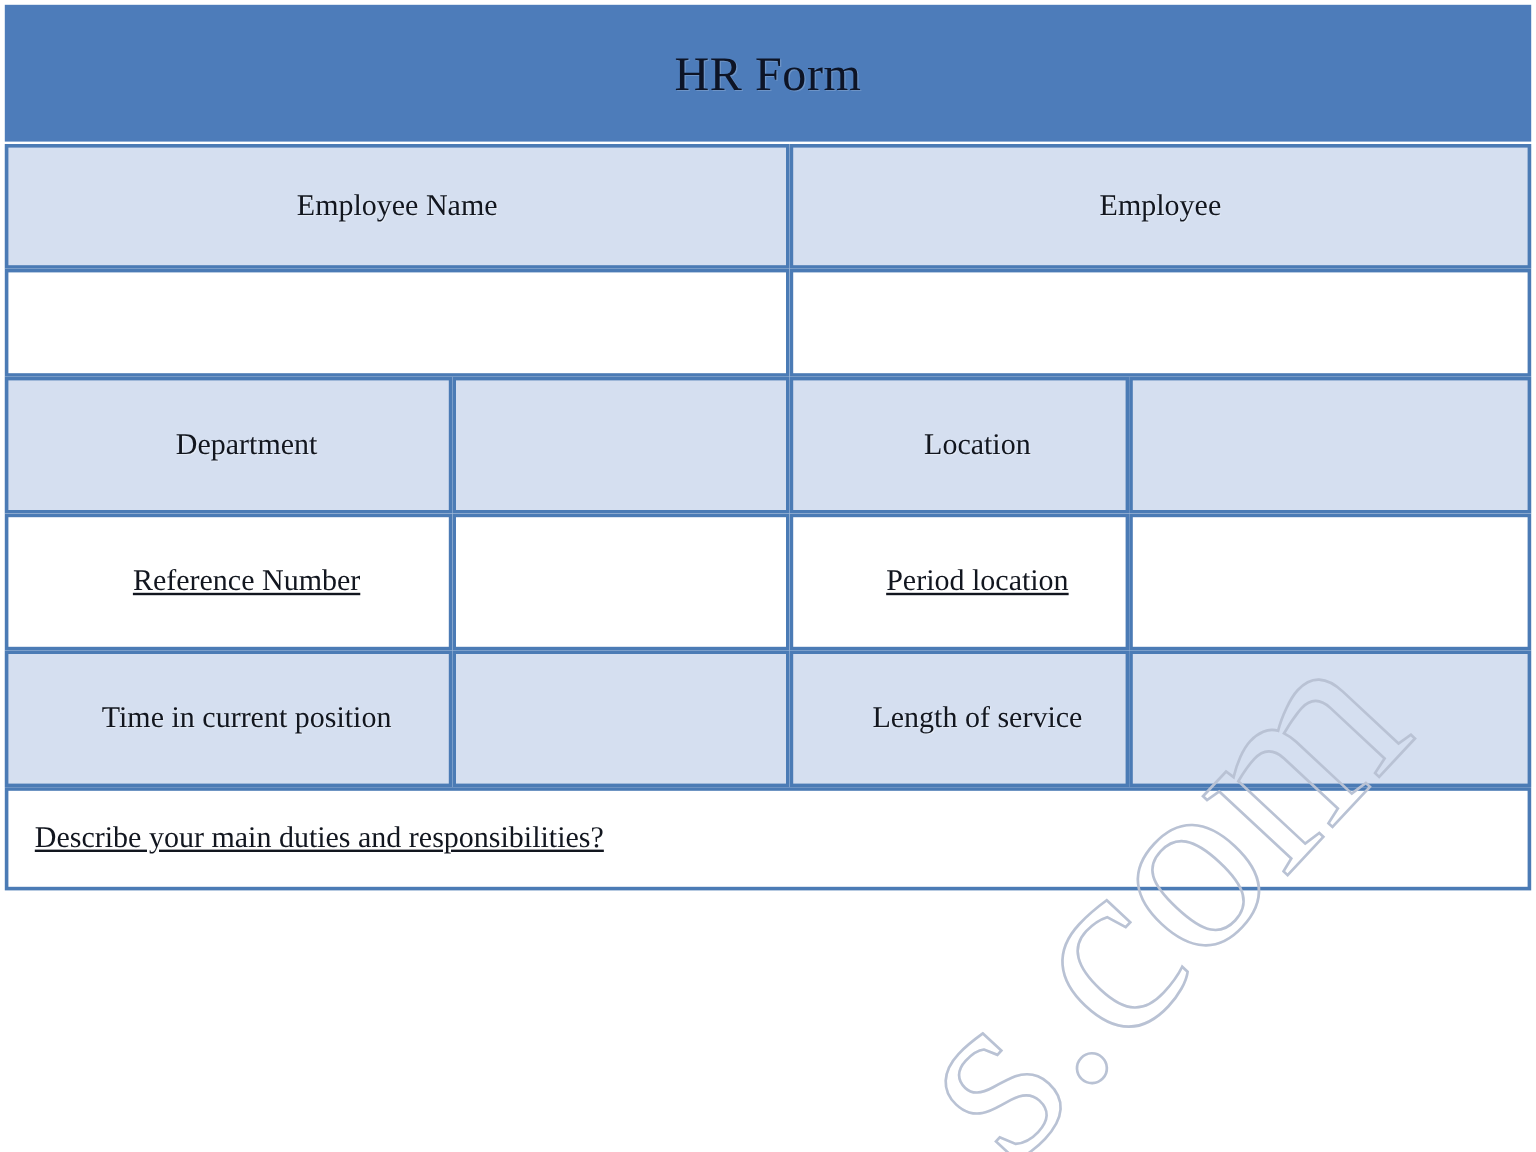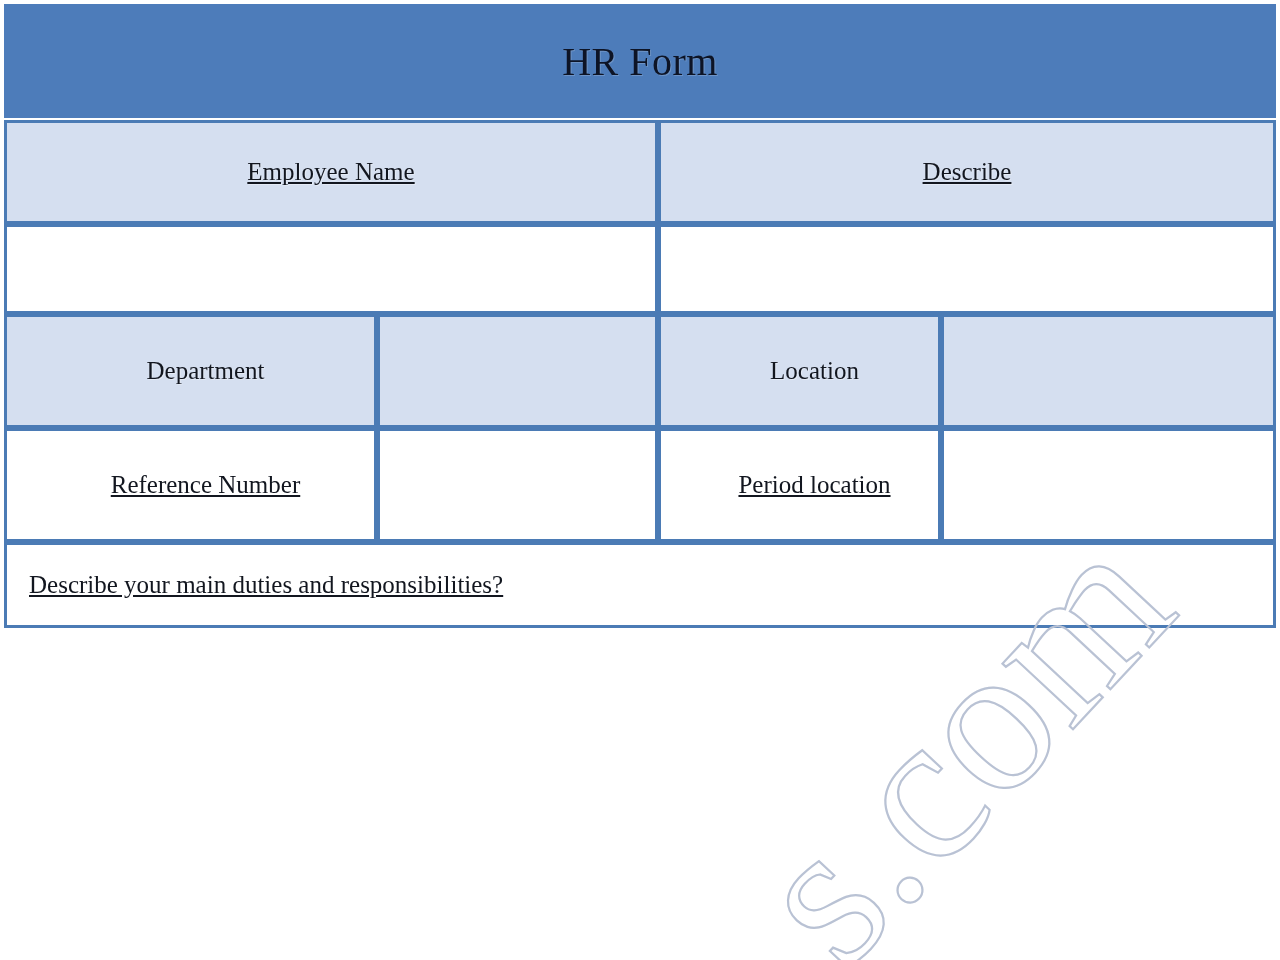--- a/index.html
+++ b/index.html
@@ -79,21 +79,21 @@
     text-shadow: 1px 1px 0 rgba(255,255,255,0.35);
     background-clip: padding-box;
   }
 
   td.fill-blue  { background: #d5dff0; }
   td.fill-white { background: #ffffff; text-decoration: underline; }
 
   td.c-center { text-align: center; }
   td.c-left   { text-align: left; padding-left: 22px; }
 
-  tr.r-head      td { height: 104px; text-decoration: underline; }
+  tr.r-head      td { height: 104px; }
   tr.r-input-big td { height: 90px; }
   tr.r-std       td { height: 114px; padding-left: 40px; }
   tr.r-wide      td { height: 106px; }
   tr.r-question  td { height: 86px; }
 
   .cell-empty { font-size: 0; }
 </style>
 </head>
 <body>
 
@@ -111,21 +111,21 @@
     <colgroup>
       <col style="width:373px">
       <col style="width:281px">
       <col style="width:283px">
       <col style="width:335px">
     </colgroup>
     <tbody>
 
       <tr class="r-head">
         <td class="fill-blue c-center" colspan="2">Employee Name</td>
-        <td class="fill-blue c-center" colspan="2">Describe</td>
+        <td class="fill-blue c-center" colspan="2">Employee</td>
       </tr>
 
       <tr class="r-input-big">
         <td class="fill-white c-center cell-empty" colspan="2"></td>
         <td class="fill-white c-center cell-empty" colspan="2"></td>
       </tr>
 
       <tr class="r-std">
         <td class="fill-blue c-center">Department</td>
         <td class="fill-blue c-center cell-empty"></td>
@@ -133,20 +133,26 @@
         <td class="fill-blue c-center cell-empty"></td>
       </tr>
 
       <tr class="r-std">
         <td class="fill-white c-center">Reference Number</td>
         <td class="fill-white c-center cell-empty"></td>
         <td class="fill-white c-center">Period location</td>
         <td class="fill-white c-center cell-empty"></td>
       </tr>
 
+      <tr class="r-std">
+        <td class="fill-blue c-center">Time in current position</td>
+        <td class="fill-blue c-center cell-empty"></td>
+        <td class="fill-blue c-center">Length of service</td>
+        <td class="fill-blue c-center cell-empty"></td>
+      </tr>
 
 
 
       <tr class="r-question">
         <td class="fill-white c-left" colspan="4">Describe your main duties and responsibilities?</td>
       </tr>
 
     </tbody>
   </table>
 

